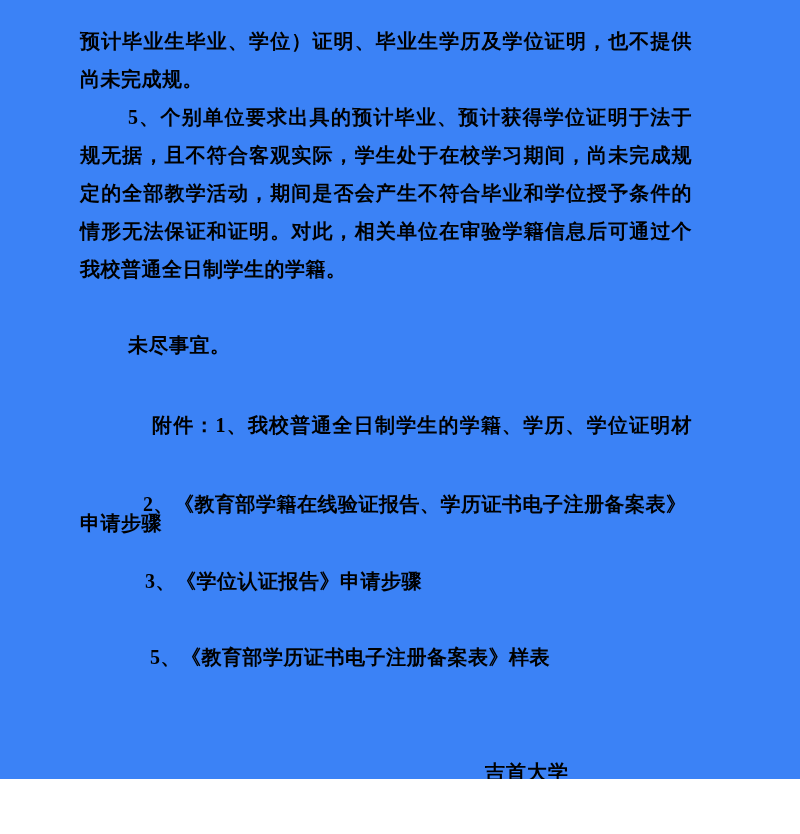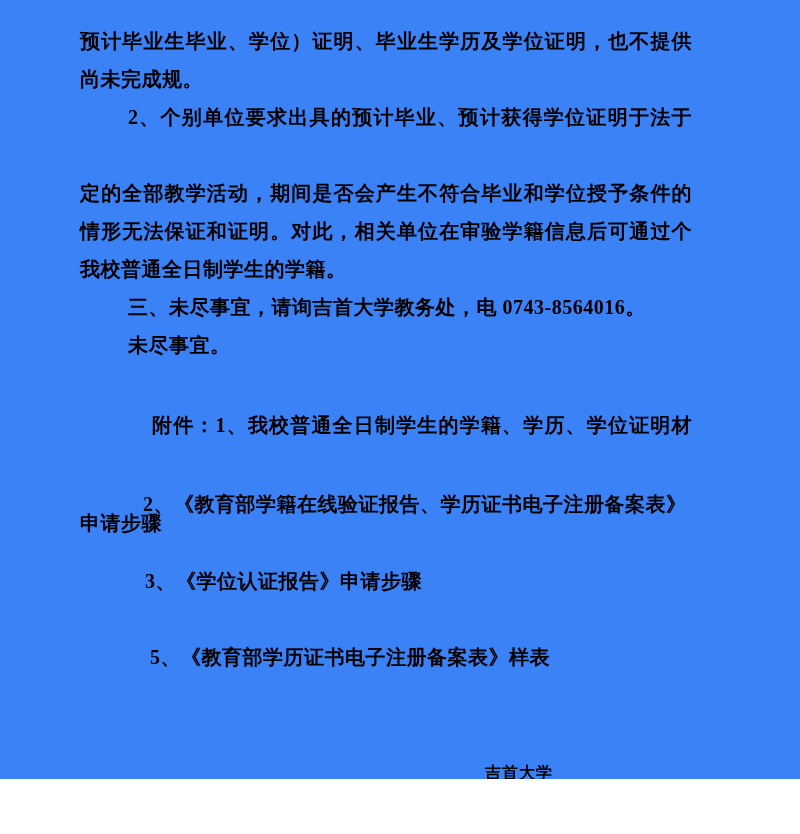--- a/index.html
+++ b/index.html
@@ -31,38 +31,38 @@
   }
   .i48 { text-indent: 48px; }
   .i63 { text-indent: 63px; }
   .i65 { text-indent: 65px; }
   .i70 { text-indent: 70px; }
   .i72 { text-indent: 72px; }
   .sig {
     position: absolute;
     margin: 0;
     padding: 0;
-    font-size: 16px;
+    font-size: 20px;
     letter-spacing: 1px;
     line-height: 27px;
     white-space: nowrap;
   }
 </style>
 </head>
 <body>
 
 <div class="page">
 
   <p class="ln just" style="top:28px">预计毕业生毕业、学位）证明、毕业生学历及学位证明，也不提供</p>
   <p class="ln" style="top:66px">尚未完成规。</p>
-  <p class="ln just i48" style="top:104px">2、个别单位要求出具的预计毕业、预计获得学位证明于法于</p>
+  <p class="ln just i48" style="top:104px">5、个别单位要求出具的预计毕业、预计获得学位证明于法于</p>
+  <p class="ln just" style="top:142px">规无据，且不符合客观实际，学生处于在校学习期间，尚未完成规</p>
   <p class="ln just" style="top:180px">定的全部教学活动，期间是否会产生不符合毕业和学位授予条件的</p>
   <p class="ln just" style="top:218px">情形无法保证和证明。对此，相关单位在审验学籍信息后可通过个</p>
   <p class="ln" style="top:256px">我校普通全日制学生的学籍。</p>
-  <p class="ln i48" style="top:294px">三、未尽事宜，请询吉首大学教务处，电 0743-8564016。</p>
   <p class="ln i48" style="top:332px">未尽事宜。</p>
 
   <p class="ln just i72" style="top:412px">附件：1、我校普通全日制学生的学籍、学历、学位证明材</p>
   <p class="ln i63" style="top:491px">2、《教育部学籍在线验证报告、学历证书电子注册备案表》</p>
   <p class="ln" style="top:510px">申请步骤</p>
   <p class="ln i65" style="top:568px">3、《学位认证报告》申请步骤</p>
   <p class="ln i70" style="top:644px">5、《教育部学历证书电子注册备案表》样表</p>
 
   <p class="sig" style="left:485px; top:759px">吉首大学</p>
   <p class="sig" style="left:460px; top:797px">2019 年 5 月 17 日</p>

